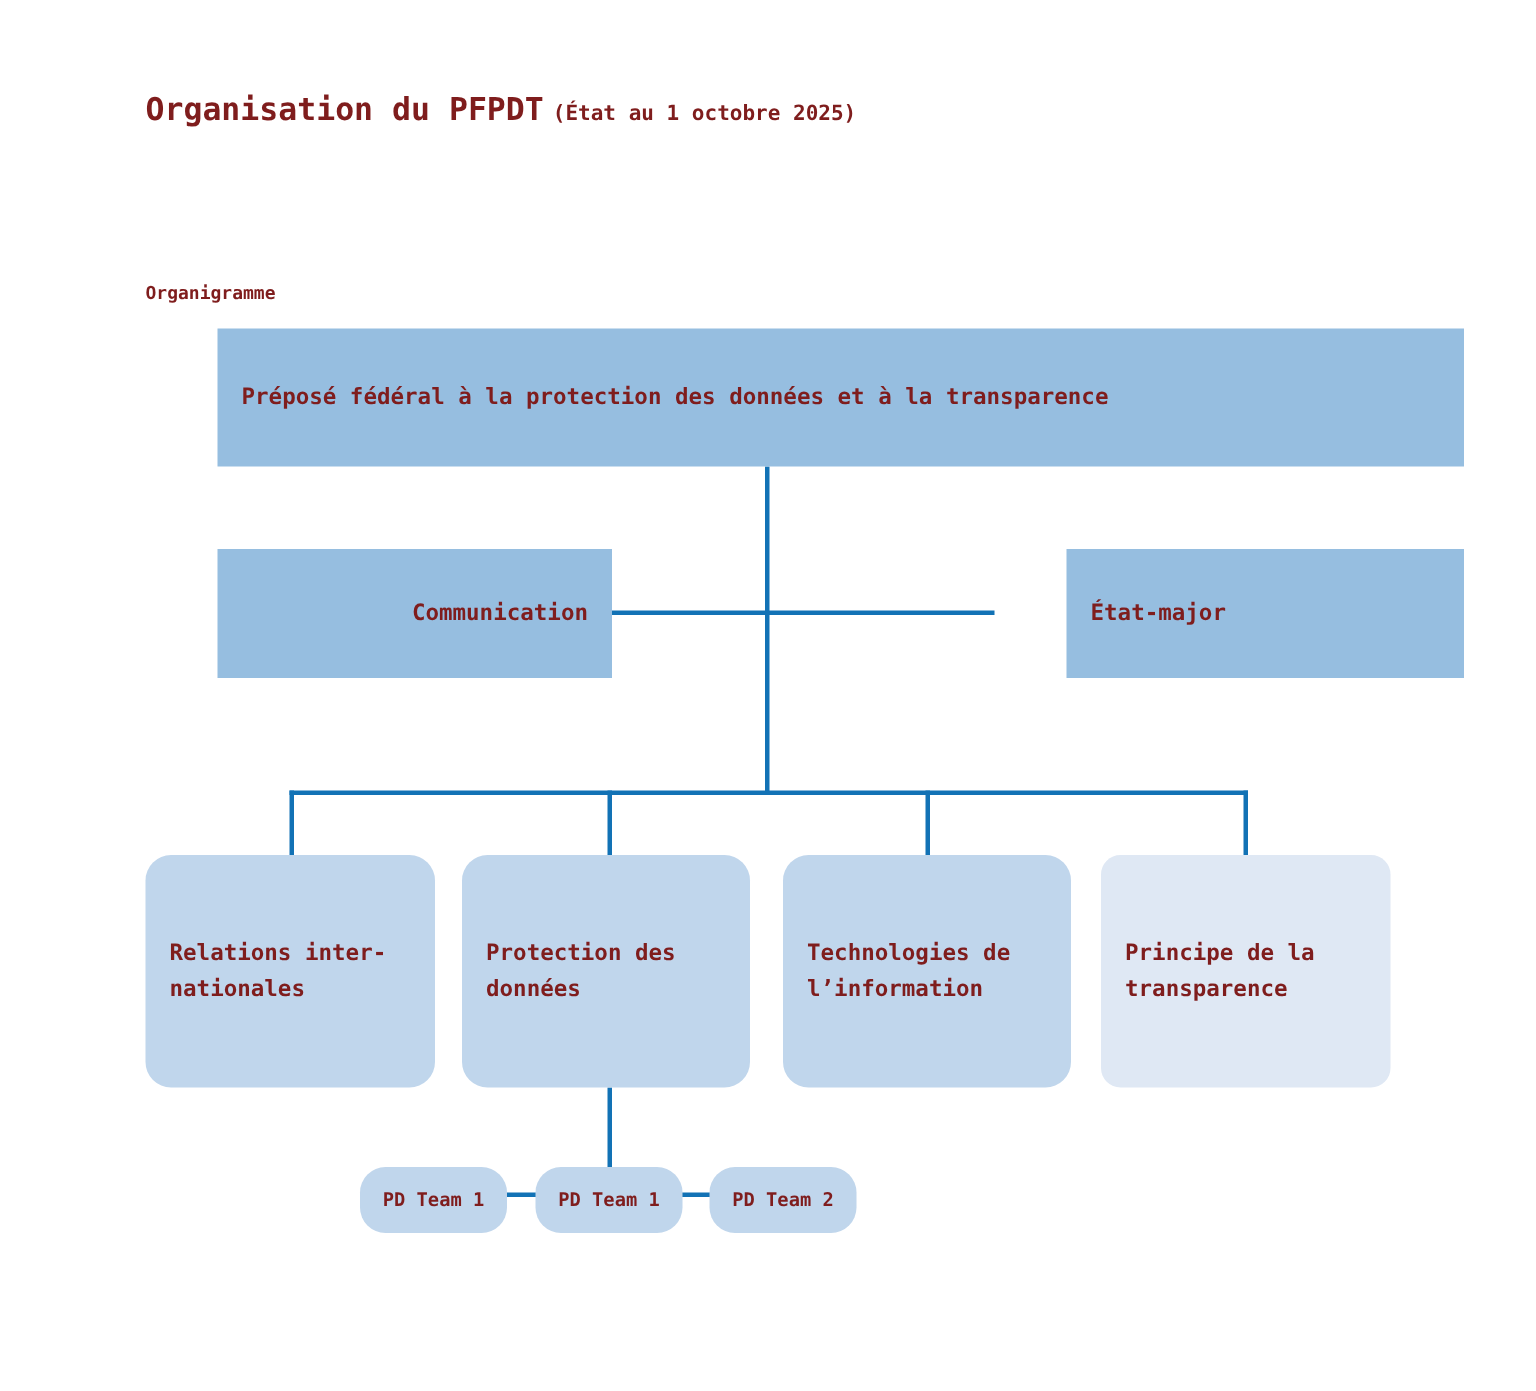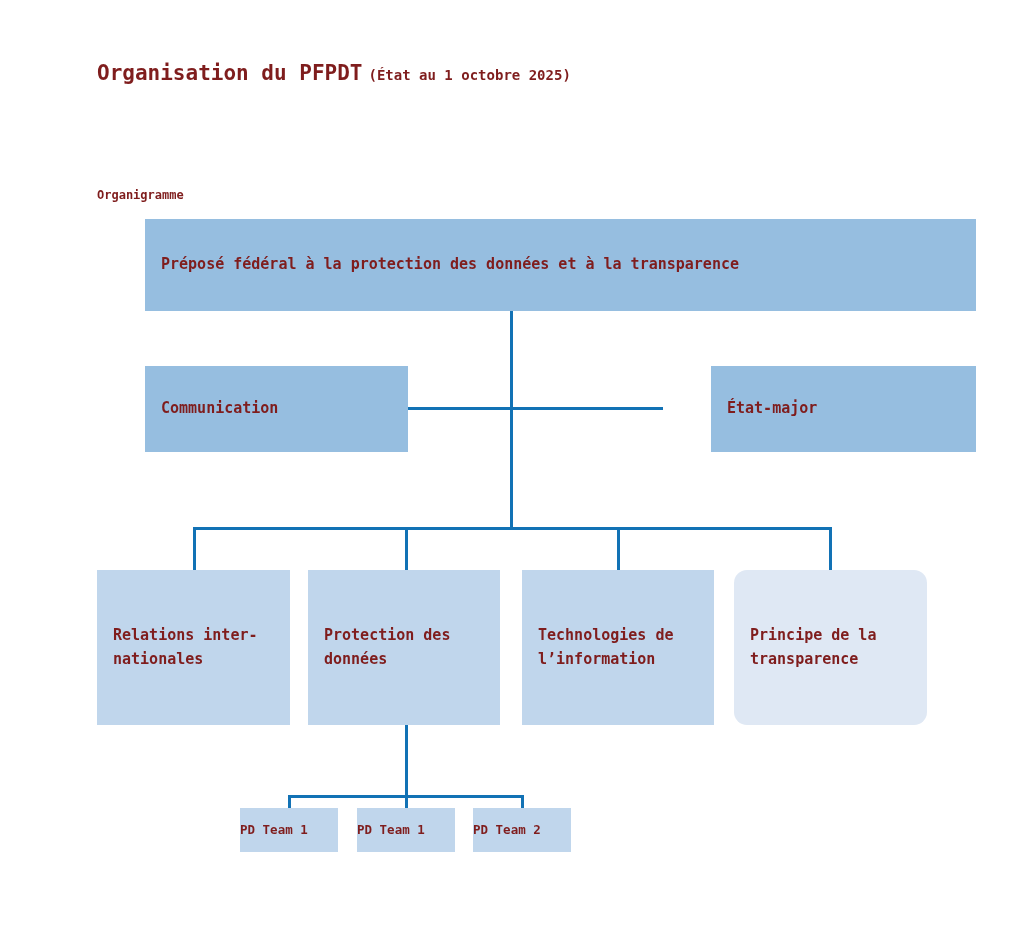--- a/index.html
+++ b/index.html
@@ -34,33 +34,33 @@
     position: absolute;
     display: flex;
     align-items: center;
     padding: 0 16px;
     font-weight: bold;
     font-size: 15px;
     line-height: 1.55;
   }
   .box span { white-space: pre-line; }
   .primary   { background: var(--box-primary, #96BEE0); margin-left: 48px; }
-  .secondary { background: var(--box-secondary, #C0D6EC); }
+  .secondary { background: var(--box-secondary, #C0D6EC); border-radius: 17px; }
   .light     { background: var(--box-light, #DFE8F4); }
   .root-box { left: 97px;  top: 219px; width: 831px; height: 92px; }
-  .comm-box { left: 97px;  top: 366px; width: 263px; height: 86px; }
+  .comm-box { left: 97px;  top: 366px; width: 263px; height: 86px; justify-content: flex-end; }
   .etat-box { left: 663px; top: 366px; width: 265px; height: 86px; }
   .div-box  { top: 570px; height: 155px; }
   .div1 { left: 97px;  width: 193px; }
   .div2 { left: 308px; width: 192px; }
   .div3 { left: 522px; width: 192px; }
   .div4 { left: 734px; width: 193px; border-radius: 13px; }
   .team-box {
-    top: 808px; height: 44px; width: 98px;
-    padding: 0;
+    top: 778px; height: 44px; width: 98px;
+    justify-content: center; padding: 0;
     font-size: 12.5px;
   }
   .team1 { left: 240px; }
   .team2 { left: 357px; }
   .team3 { left: 473px; }
   .line { position: absolute; background: var(--connector, #1272B5); }
   .l-root-v  { left: 510px; top: 311px; width: 3px;   height: 219px; }
   .l-lvl2-h  { left: 360px; top: 407px; width: 303px; height: 3px; }
   .l-dist-h  { left: 193px; top: 527px; width: 639px; height: 3px; }
   .l-drop1   { left: 193px; top: 527px; width: 3px;   height: 43px; }

